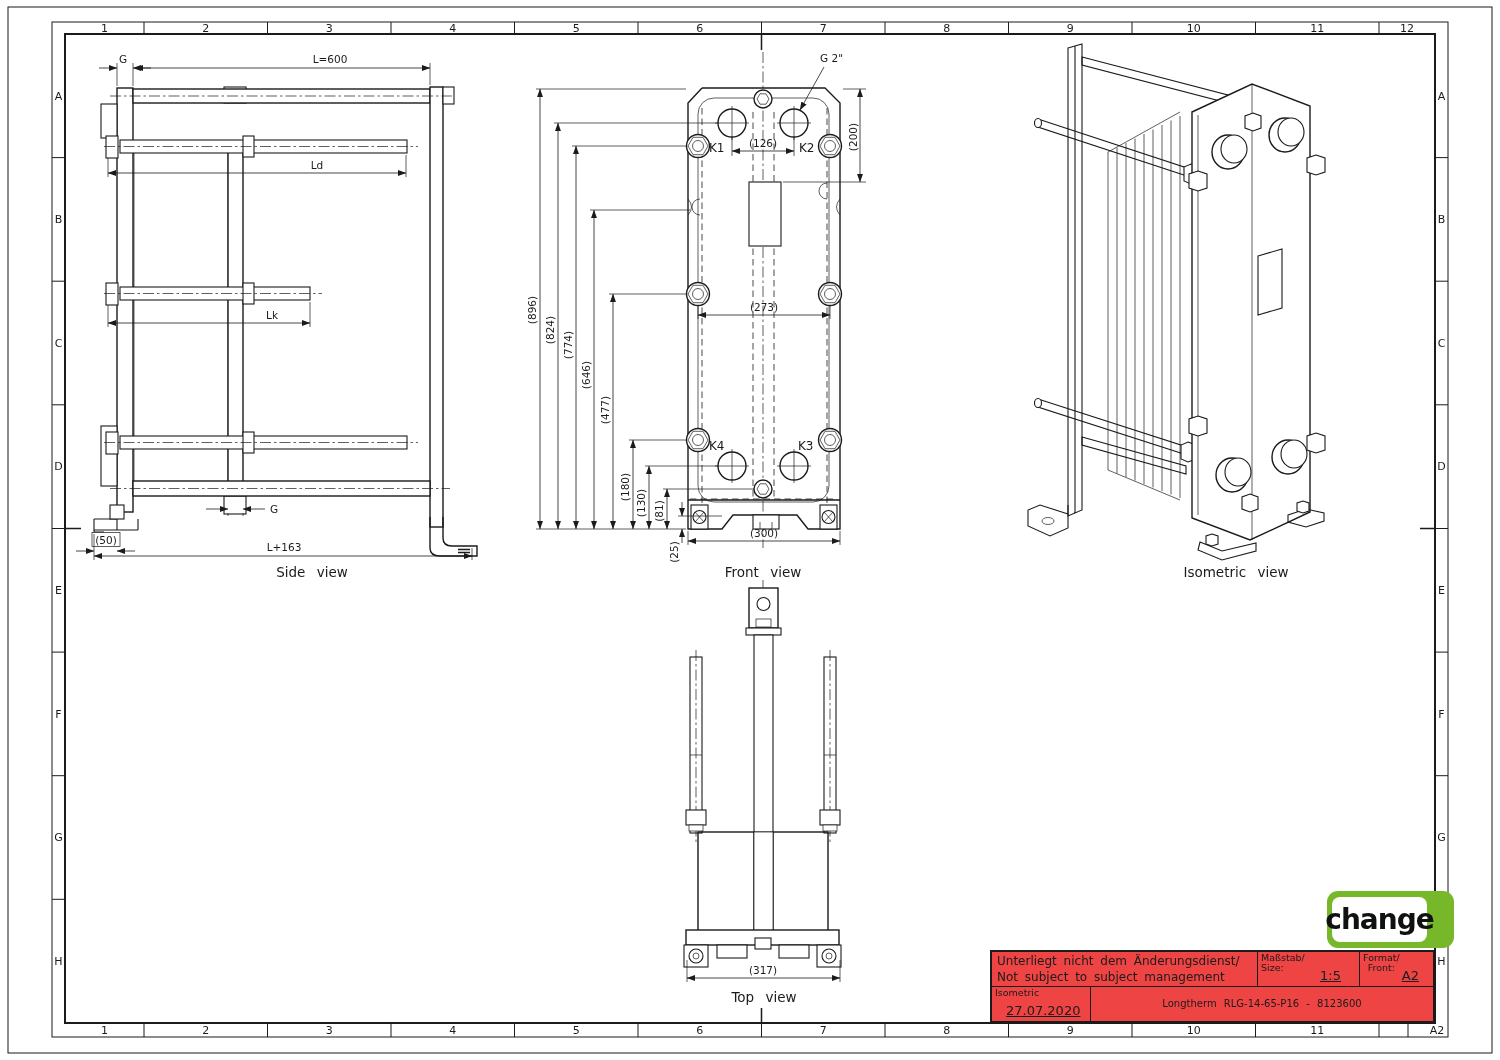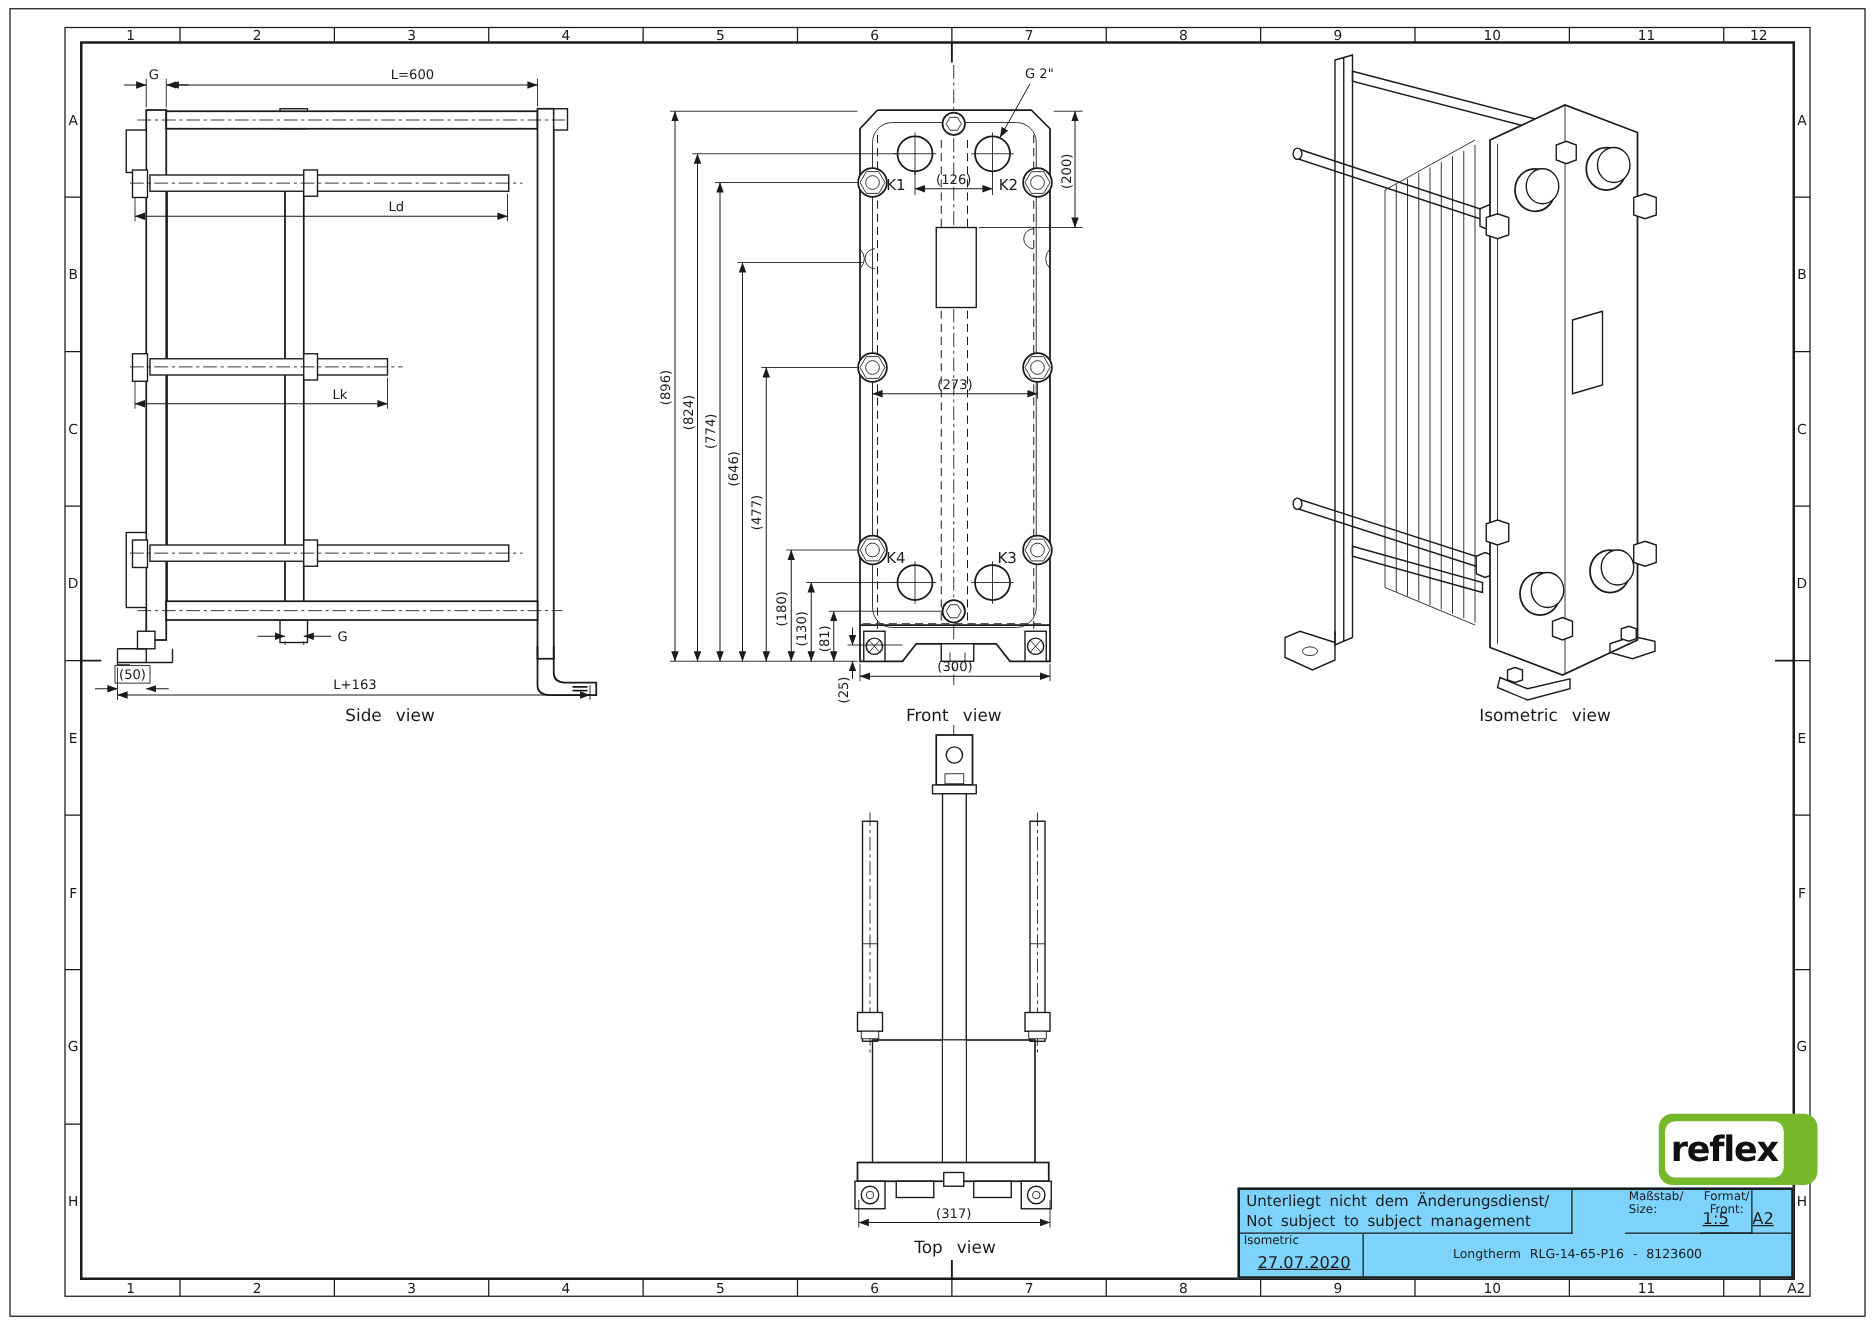--- a/index.html
+++ b/index.html
@@ -5,25 +5,25 @@
   html,body{margin:0;padding:0;background:#ffffff;}
   .sheet{position:relative;width:1500px;height:1060px;background:#ffffff;overflow:hidden;
          font-family:"DejaVu Sans","Liberation Sans",sans-serif;color:#1b1b1b;}
   svg text{font-family:"DejaVu Sans","Liberation Sans",sans-serif;fill:#1b1b1b;}
   .dim{font-size:10.5px;}
   .klabel{font-size:12px;}
   .cap{font-size:13.5px;word-spacing:7px;}
   .zone{font-size:11px;}
   
   .tb{position:absolute;left:990px;top:950px;width:445px;height:73px;border:2px solid #1b1b1b;
-      box-sizing:border-box;background:#7dd3fc;}
+      box-sizing:border-box;background:#ef4444;}
   .tb .cell{position:absolute;box-sizing:border-box;border-color:#1b1b1b;}
   .c-note{left:0;top:0;width:266px;height:35px;border-right:1.5px solid;border-bottom:1.5px solid;
           font-size:12px;line-height:16px;padding:1px 5px;word-spacing:3px;white-space:nowrap;}
-  .c-scale{left:266px;top:0;width:102px;height:35px;border-right:1.5px solid;border-bottom:1.5px solid;margin-left:42px;}
+  .c-scale{left:266px;top:0;width:102px;height:35px;border-right:1.5px solid;border-bottom:1.5px solid;}
   .c-format{left:368px;top:0;width:73px;height:35px;border-bottom:1.5px solid;text-align:center;}
   .c-rev{left:0;top:35px;width:99px;height:34px;border-right:1.5px solid;}
   .c-title{left:99px;top:35px;width:342px;height:34px;text-align:center;line-height:34px;
            font-size:10px;word-spacing:4px;white-space:nowrap;}
   .lbl-sm{position:absolute;left:3px;top:1px;font-size:9.5px;line-height:10px;}
   .val-md{position:absolute;font-size:13px;text-decoration:underline;}
   .c-scale .val-md{right:18px;bottom:3px;}
   .c-format .val-md{right:14px;bottom:3px;}
   .c-rev .val-md{left:14px;bottom:3px;}
   
@@ -433,21 +433,21 @@
       <polygon points="1212,534 1218,536 1218,544 1212,546 1206,544 1206,536" class="l2 wfill"></polygon>
       <path class="l2" d="M1288,515 L1306,509 L1324,513 L1324,521 L1306,527 L1288,522 Z"></path>
       <polygon points="1303,501 1309,503 1309,511 1303,513 1297,511 1297,503" class="l2 wfill"></polygon>
     </g>
     <text class="cap" text-anchor="middle" x="1236" y="577">Isometric view</text>
   </g>
 </svg>
 
   <div class="logo" id="logo-box" style="background: rgb(118, 184, 42);">
     <div class="logo-inner">
-      <span>reflex</span>
+      <span>change</span>
     </div>
   </div>
 
   <div class="tb">
     <div class="cell c-note">
       <div>Unterliegt nicht dem Änderungsdienst/</div>
       <div>Not subject to subject management</div>
     </div>
     <div class="cell c-scale">
       <div class="lbl-sm">

